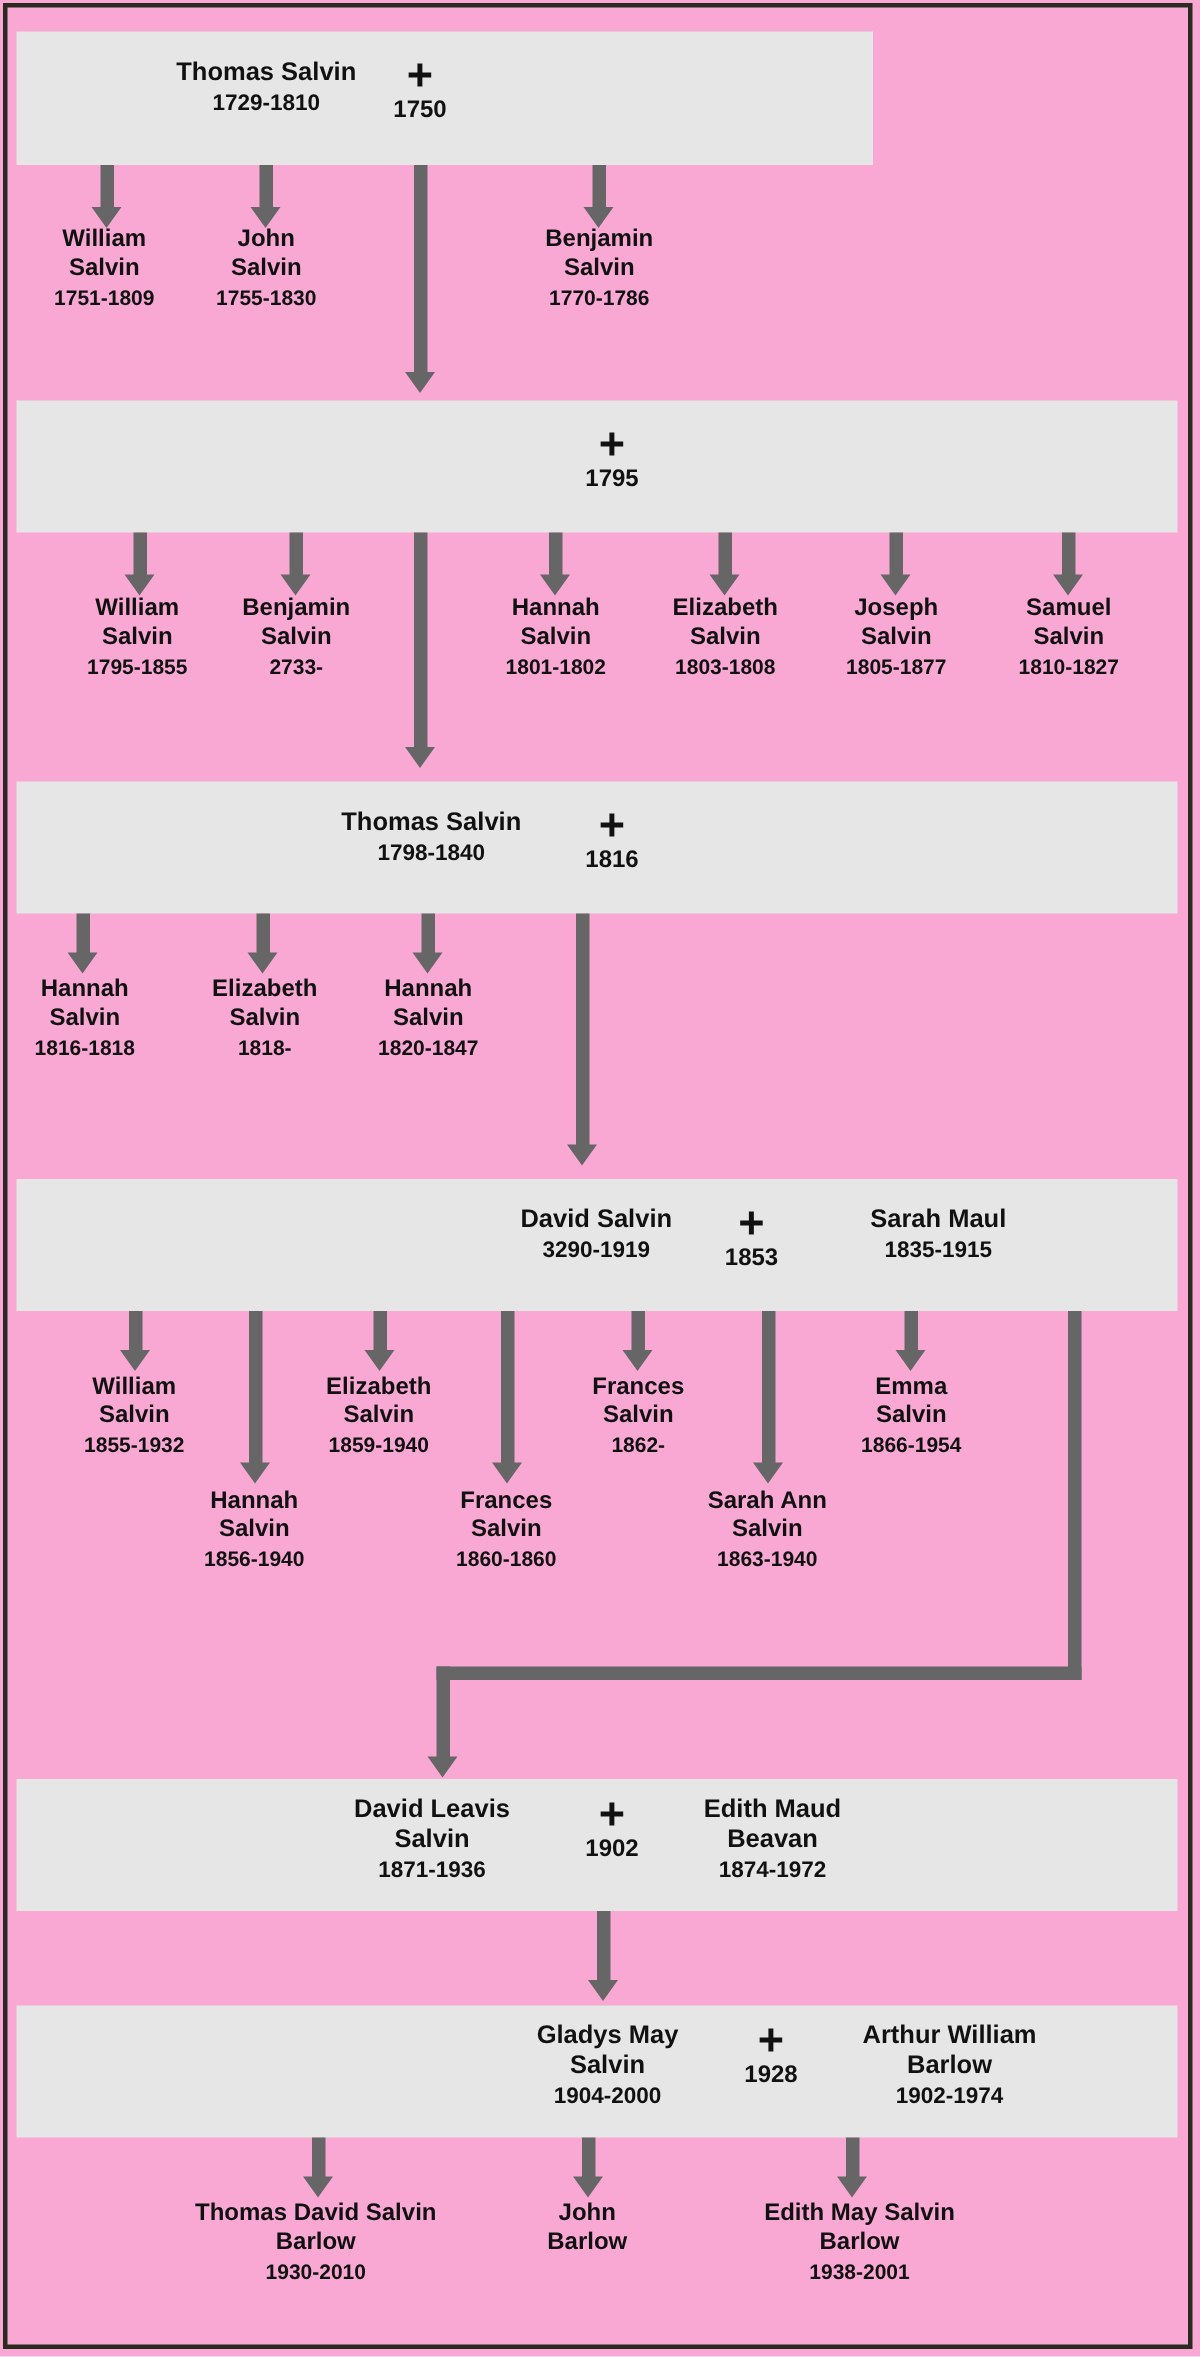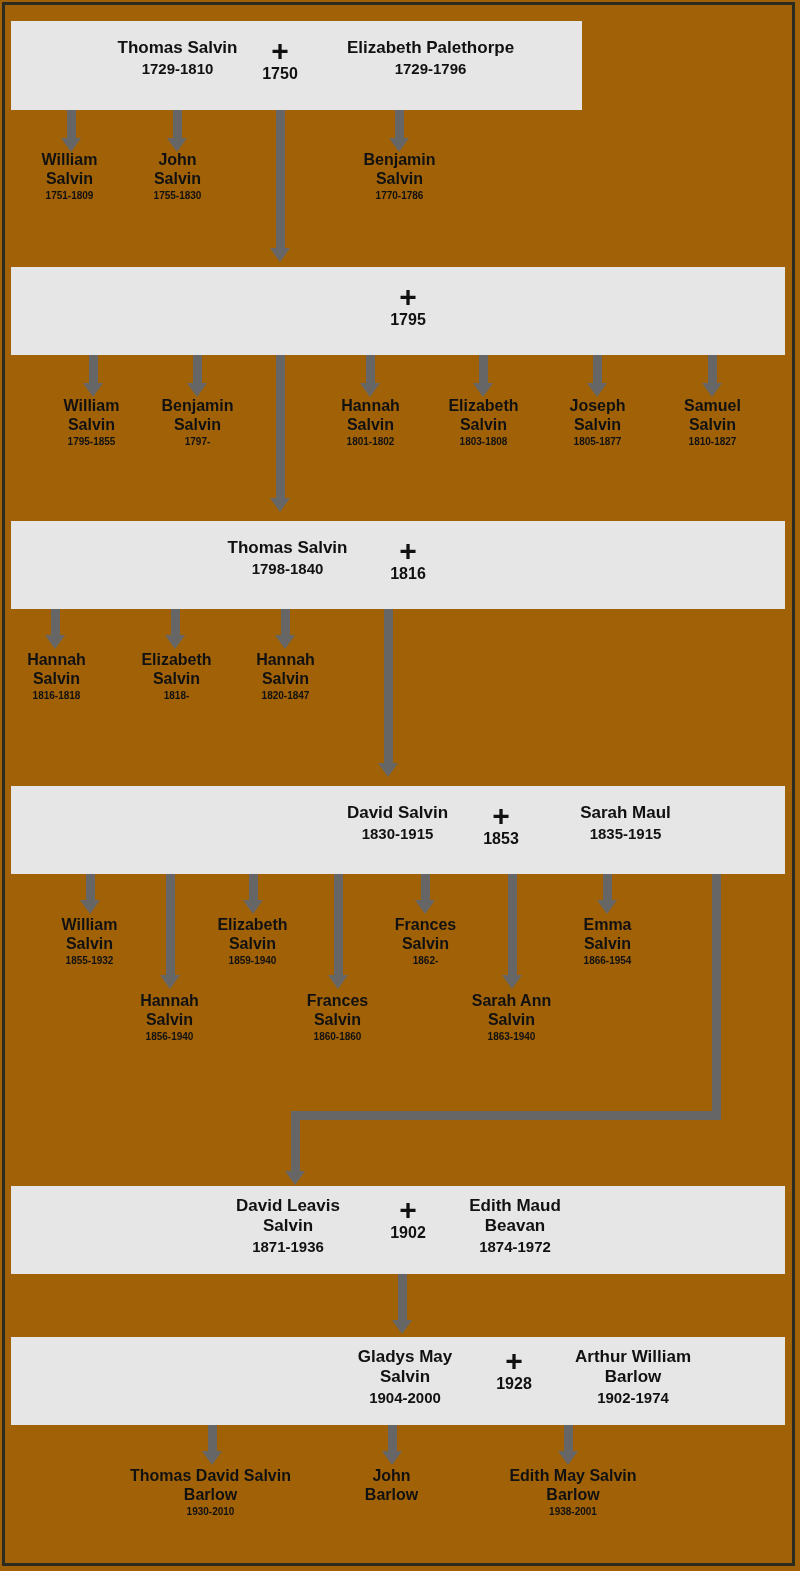--- a/index.html
+++ b/index.html
@@ -4,21 +4,21 @@
 <style>
   html, body {
     margin: 0;
     padding: 0;
     background: #ffffff;
   }
   #chart {
     position: relative;
     width: 800px;
     height: 1571px;
-    background: #a16207;
+    background: #f9a8d4;
     font-family: "Liberation Sans", sans-serif;
     overflow: hidden;
   }
   
   .frame {
     position: absolute;
     left: 2px;
     top: 2px;
     width: 793px;
     height: 1564px;
@@ -71,21 +71,21 @@
     position: absolute;
     text-align: center;
     color: #111111;
     font-weight: bold;
     line-height: 1.2;
   }
   .child .nm {
     font-size: 16px;
   }
   .child .dt {
-    font-size: 10px;
+    font-size: 14px;
     margin-top: 2px;
     white-space: nowrap;
     text-align: center;
   }
   
   .shaft {
     position: absolute;
     background: #666666;
     width: 9px;
   }
@@ -115,24 +115,20 @@
   <div class="person" style="left:65px; top:38px; width:225px;">
     <div class="nm">Thomas Salvin</div>
     <div class="dt">1729-1810</div>
   </div>
 
   <div class="marriage" style="left:250px; top:40px; width:60px;">
     <span class="plus">+</span>
     <span class="yr">1750</span>
   </div>
 
-  <div class="person" style="left:318px; top:38px; width:225px;">
-    <div class="nm">Elizabeth Palethorpe</div>
-    <div class="dt">1729-1796</div>
-  </div>
 
   <div class="shaft" style="left:67px; top:110px; height:30px;"></div>
   <div class="head" style="left:61px; top:138px;"></div>
   <div class="shaft" style="left:173px; top:110px; height:30px;"></div>
   <div class="head" style="left:167px; top:138px;"></div>
   <div class="shaft" style="left:395px; top:110px; height:30px;"></div>
   <div class="head" style="left:389px; top:138px;"></div>
 
   <div class="shaft" style="left:276px; top:110px; height:140px;"></div>
   <div class="head" style="left:270px; top:248px;"></div>
@@ -179,21 +175,21 @@
   <div class="head" style="left:270px; top:498px;"></div>
 
   <div class="child" style="left:34px; top:396px; width:115px;">
     <div class="nm">William</div>
     <div class="nm">Salvin</div>
     <div class="dt">1795-1855</div>
   </div>
   <div class="child" style="left:140px; top:396px; width:115px;">
     <div class="nm">Benjamin</div>
     <div class="nm">Salvin</div>
-    <div class="dt">1797-</div>
+    <div class="dt">2733-</div>
   </div>
   <div class="child" style="left:313px; top:396px; width:115px;">
     <div class="nm">Hannah</div>
     <div class="nm">Salvin</div>
     <div class="dt">1801-1802</div>
   </div>
   <div class="child" style="left:426px; top:396px; width:115px;">
     <div class="nm">Elizabeth</div>
     <div class="nm">Salvin</div>
     <div class="dt">1803-1808</div>
@@ -245,21 +241,21 @@
   <div class="child" style="left:229px; top:650px; width:113px;">
     <div class="nm">Hannah</div>
     <div class="nm">Salvin</div>
     <div class="dt">1820-1847</div>
   </div>
 
   <div class="band" style="left:11px; top:786px; width:774px; height:88px;"></div>
 
   <div class="person" style="left:310px; top:803px; width:175px;">
     <div class="nm">David Salvin</div>
-    <div class="dt">1830-1915</div>
+    <div class="dt">3290-1919</div>
   </div>
 
   <div class="marriage" style="left:471px; top:805px; width:60px;">
     <span class="plus">+</span>
     <span class="yr">1853</span>
   </div>
 
   <div class="person" style="left:538px; top:803px; width:175px;">
     <div class="nm">Sarah Maul</div>
     <div class="dt">1835-1915</div>

